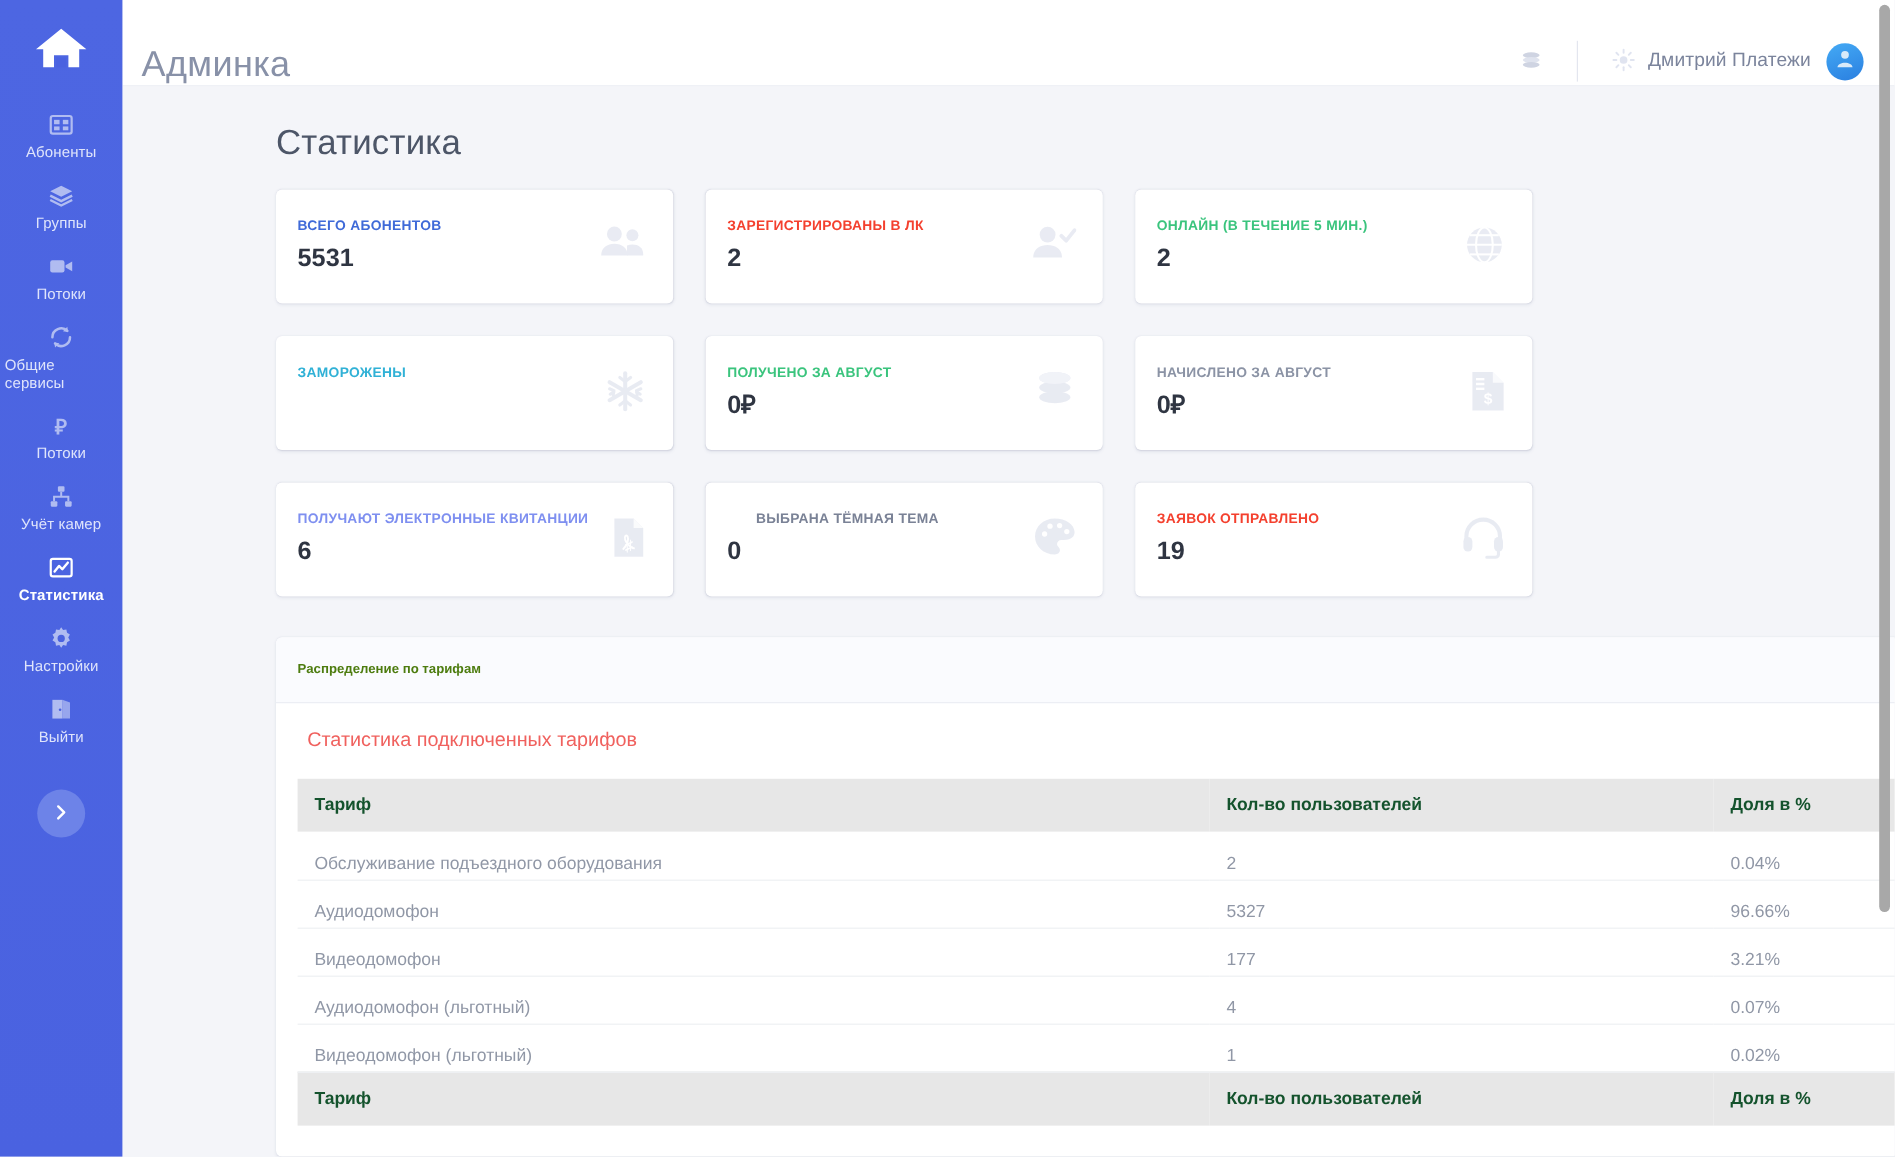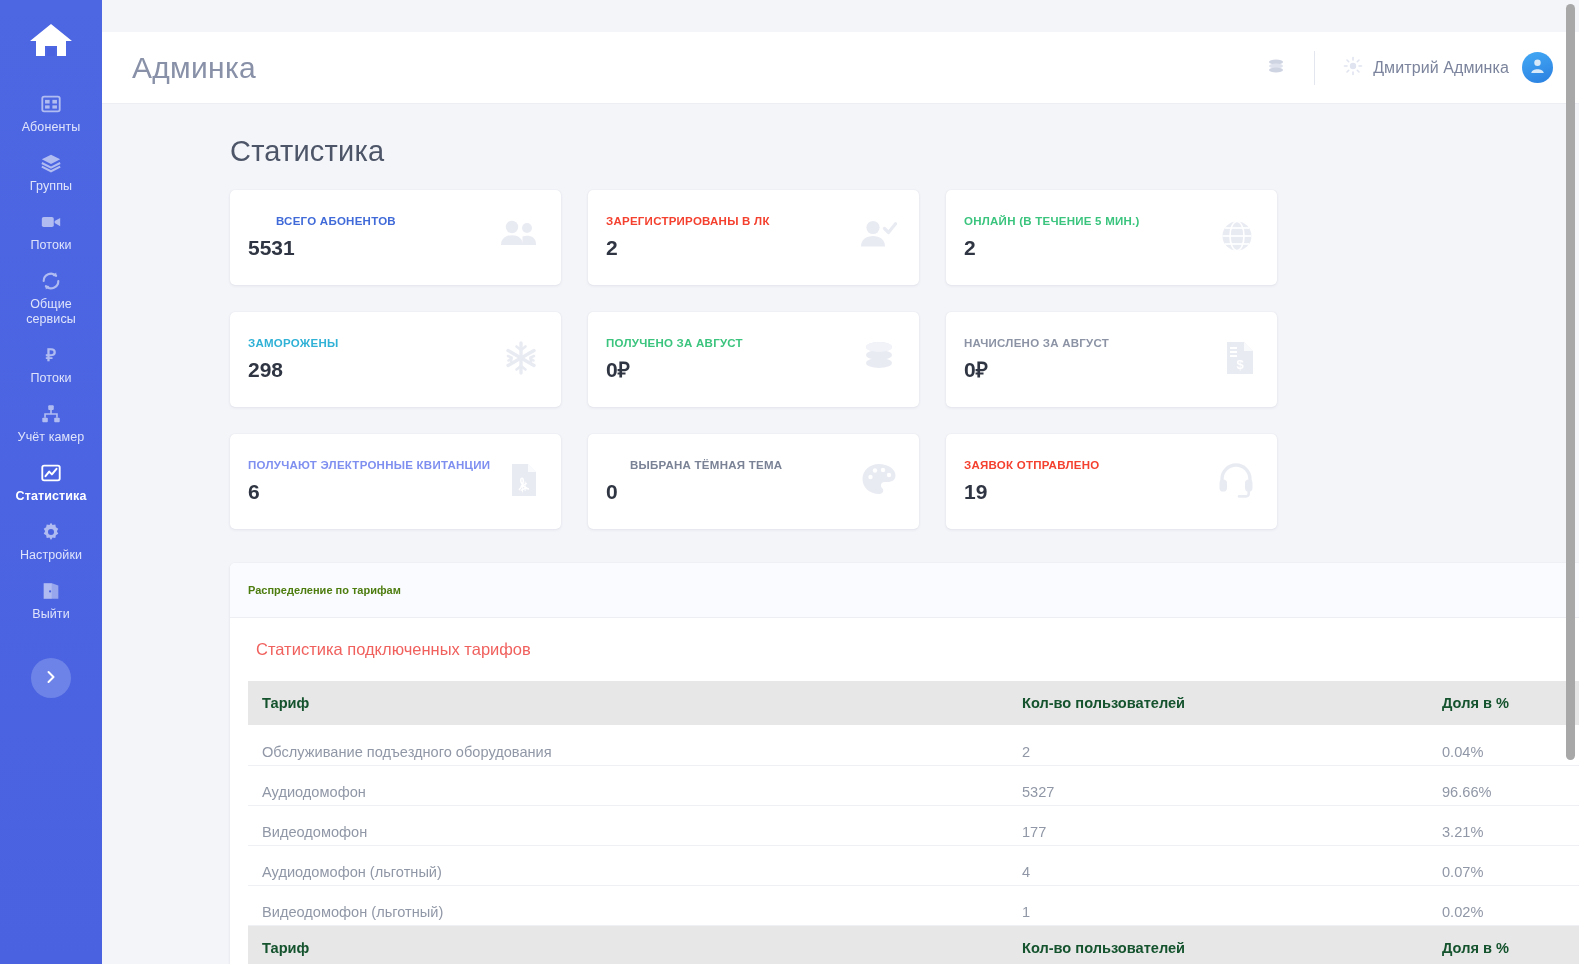--- a/index.html
+++ b/index.html
@@ -26,44 +26,44 @@
   .nav-item {
     width: 102px;
     display: flex; flex-direction: column; align-items: center;
     padding: 9px 4px 8px 4px;
     color: #d3d9f7;
     text-decoration: none;
     cursor: pointer;
   }
   .nav-item .nav-icon { opacity: .78; margin-bottom: 5px; display:block; height:22px;}
   .nav-item .nav-label {
-    font-size: 12.5px; line-height: 15px; text-align: center;
+    font-size: 12.5px; line-height: 15px; 
     letter-spacing: .1px; color: #dfe4fb;
   }
   .nav-item.active { color: #ffffff; }
   .nav-item.active .nav-icon { opacity: 1; }
   .nav-item.active .nav-label { color: #fff; font-weight: bold; }
 
   .collapse-btn {
     width: 40px; height: 40px; border-radius: 50%;
     background: #6d83e8;
     display: flex; align-items: center; justify-content: center;
     margin-top: 28px; cursor: pointer; border: none;
   }
 
   
   .right { flex: 1; height: 964px; display: flex; flex-direction: column;
            position: relative; overflow: hidden; background: #f4f5f9; }
 
   .topbar {
     height: 72px; min-height: 72px; background: #fff;
-    display: flex; align-items: center;
-    padding: 0 26px 0 30px;
+    display: flex; align-items: flex-end;
+    padding: 0 26px 0 16px;
     border-bottom: 1px solid #eceef4;
-    position: relative; z-index: 3; margin-top: 32px;
+    position: relative; z-index: 3;
   }
   .topbar-title {
     font-size: 30px; color: #8891a8; font-weight: 400; letter-spacing: .3px;
   }
   .topbar-right { margin-left: auto; display: flex; align-items: center; gap: 0; }
   .icon-btn {
     width: 40px; height: 40px; display: flex; align-items: center; justify-content: center;
     cursor: pointer; background: none; border: none;
   }
   .topbar-sep { width: 1px; height: 34px; background: #e3e6ef; margin: 0 18px; }
@@ -284,40 +284,40 @@
                 <line x1="16" y1="10" x2="18.5" y2="10"></line>
                 <line x1="4" y1="4" x2="5.7" y2="5.7"></line>
                 <line x1="14.3" y1="14.3" x2="16" y2="16"></line>
                 <line x1="4" y1="16" x2="5.7" y2="14.3"></line>
                 <line x1="14.3" y1="5.7" x2="16" y2="4"></line>
               </g>
             </svg>
           </span>
         </button>
 
-        <span class="user-name">Дмитрий Админка</span>
+        <span class="user-name">Дмитрий Платежи</span>
 
         <div class="avatar">
           <span>
             <svg width="19" height="19" viewBox="0 0 20 20" aria-hidden="true">
               <circle cx="10" cy="7" r="3.4" fill="#d8eaf9"></circle>
               <path d="M3.4 18 C3.8 12.6 16.2 12.6 16.6 18 Z" fill="#d8eaf9"></path>
             </svg>
           </span>
         </div>
       </div>
     </header>
 
     <div class="content">
 
       <h1 class="page-title">Статистика</h1>
 
       <section class="cards" id="cards-grid">
           <div class="card">
-            <div class="card-label" style="color: rgb(63, 106, 216); margin-left: 28px;">ВСЕГО АБОНЕНТОВ</div>
+            <div class="card-label" style="color: rgb(63, 106, 216);">ВСЕГО АБОНЕНТОВ</div>
             <div class="card-value">5531</div>
             <div class="card-icon"><svg width="40" height="34" viewBox="0 0 40 34">
                 <circle cx="13" cy="9" r="6.2" fill="#d7dbe9"></circle>
                 <circle cx="28" cy="10" r="5" fill="#d7dbe9"></circle>
                 <path d="M2 27 c0-6.6 5-9.8 11-9.8 s11 3.2 11 9.8 z" fill="#d7dbe9"></path>
                 <path d="M23.5 18.6 c1.4-.6 3-.9 4.5-.9 5 0 9 2.6 9 8.2 l0 1.1 -13.5 0 z" fill="#d7dbe9"></path>
               </svg></div>
           </div>
           <div class="card">
             <div class="card-label" style="color: rgb(244, 64, 46);">ЗАРЕГИСТРИРОВАНЫ В ЛК</div>
@@ -336,21 +336,20 @@
                 <g stroke="#ffffff" stroke-width="1.7" fill="none">
                   <ellipse cx="18" cy="18" rx="7" ry="14.5"></ellipse>
                   <line x1="3.5" y1="18" x2="32.5" y2="18"></line>
                   <line x1="6" y1="10" x2="30" y2="10"></line>
                   <line x1="6" y1="26" x2="30" y2="26"></line>
                 </g>
               </svg></div>
           </div>
           <div class="card">
             <div class="card-label" style="color: rgb(48, 177, 214);">ЗАМОРОЖЕНЫ</div>
-            <div class="card-value">298</div>
             <div class="card-icon"><svg width="36" height="36" viewBox="0 0 36 36">
                 <g stroke="#d7dbe9" stroke-width="3.4" stroke-linecap="round">
                   <line x1="18" y1="3" x2="18" y2="33"></line>
                   <line x1="5" y1="10.5" x2="31" y2="25.5"></line>
                   <line x1="5" y1="25.5" x2="31" y2="10.5"></line>
                 </g>
                 <g stroke="#d7dbe9" stroke-width="2.6" stroke-linecap="round" fill="none">
                   <path d="M13.5 6.5 L18 10 L22.5 6.5"></path>
                   <path d="M13.5 29.5 L18 26 L22.5 29.5"></path>
                   <path d="M5 16 L8.5 17.5 L8 21.5"></path>

